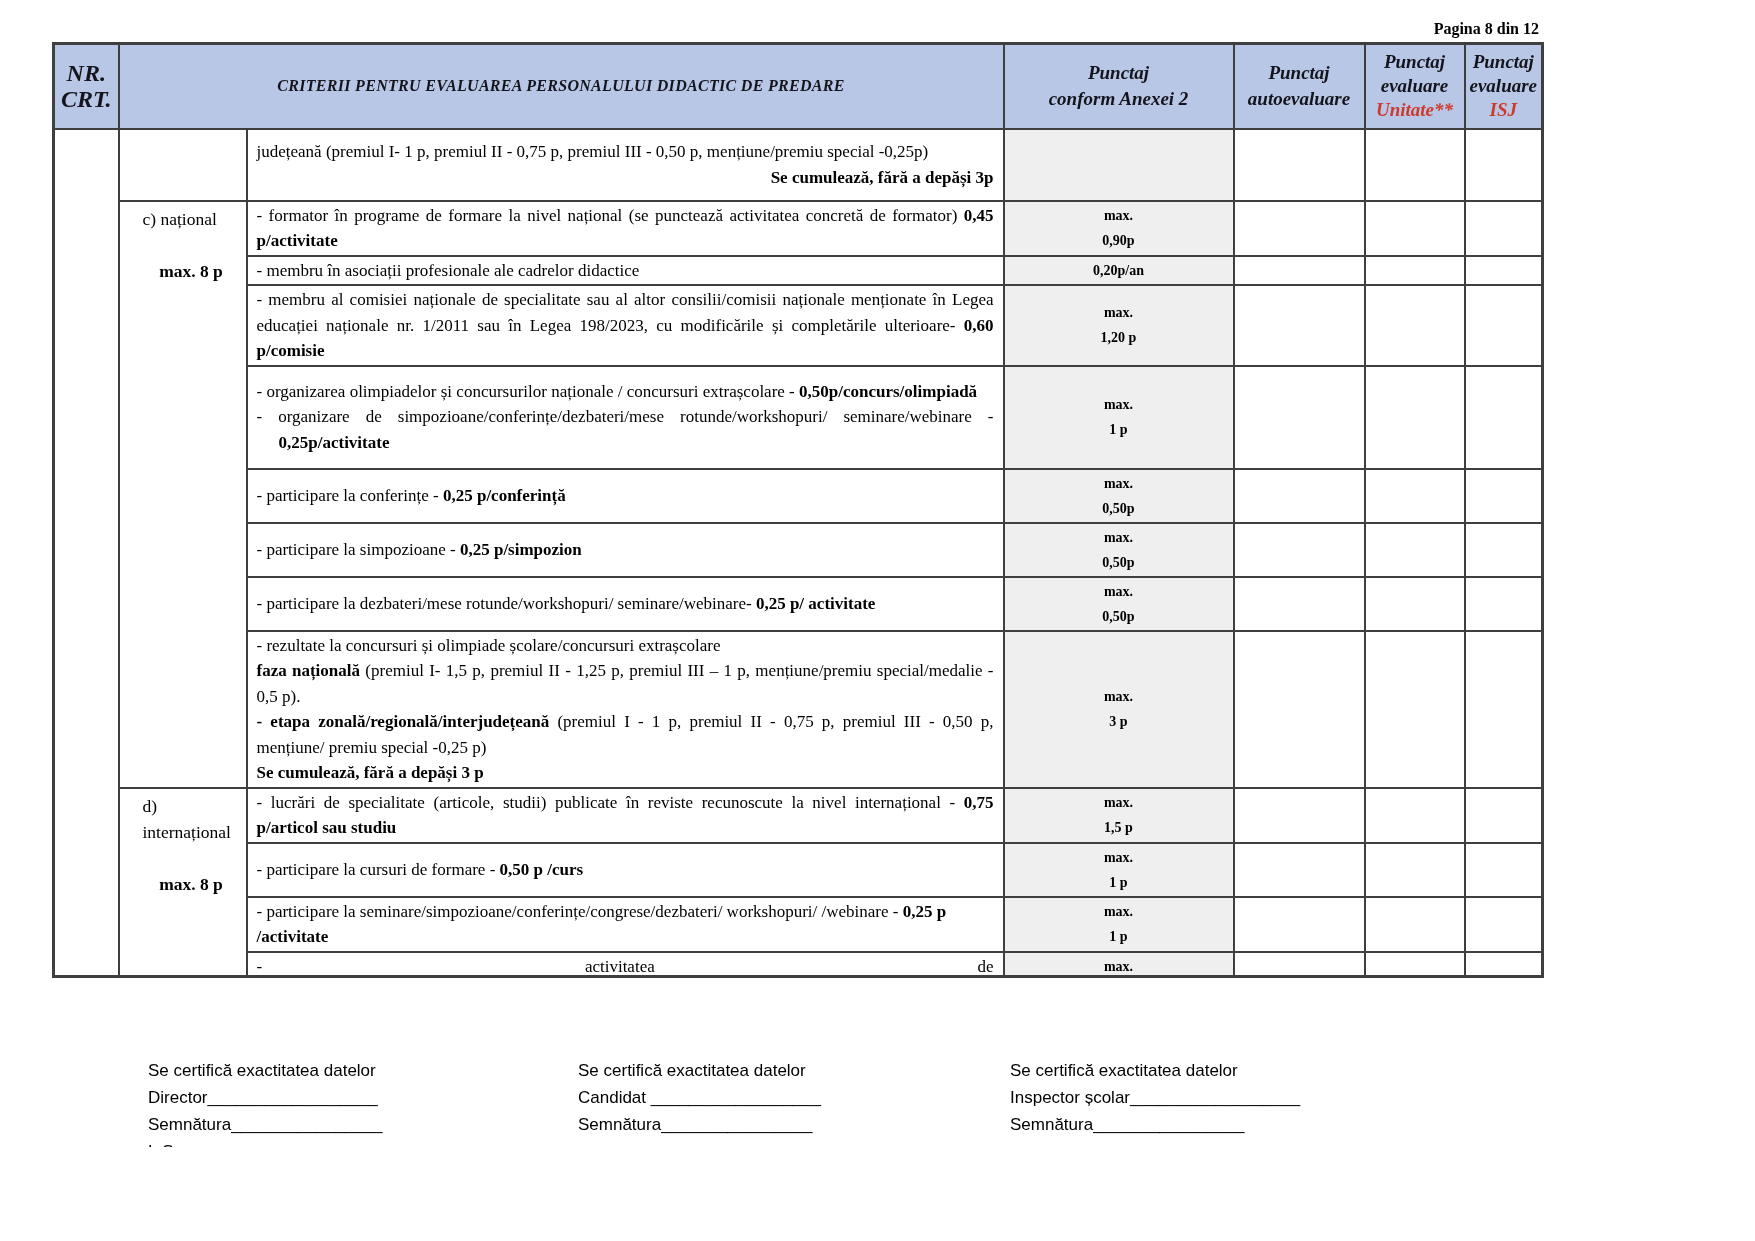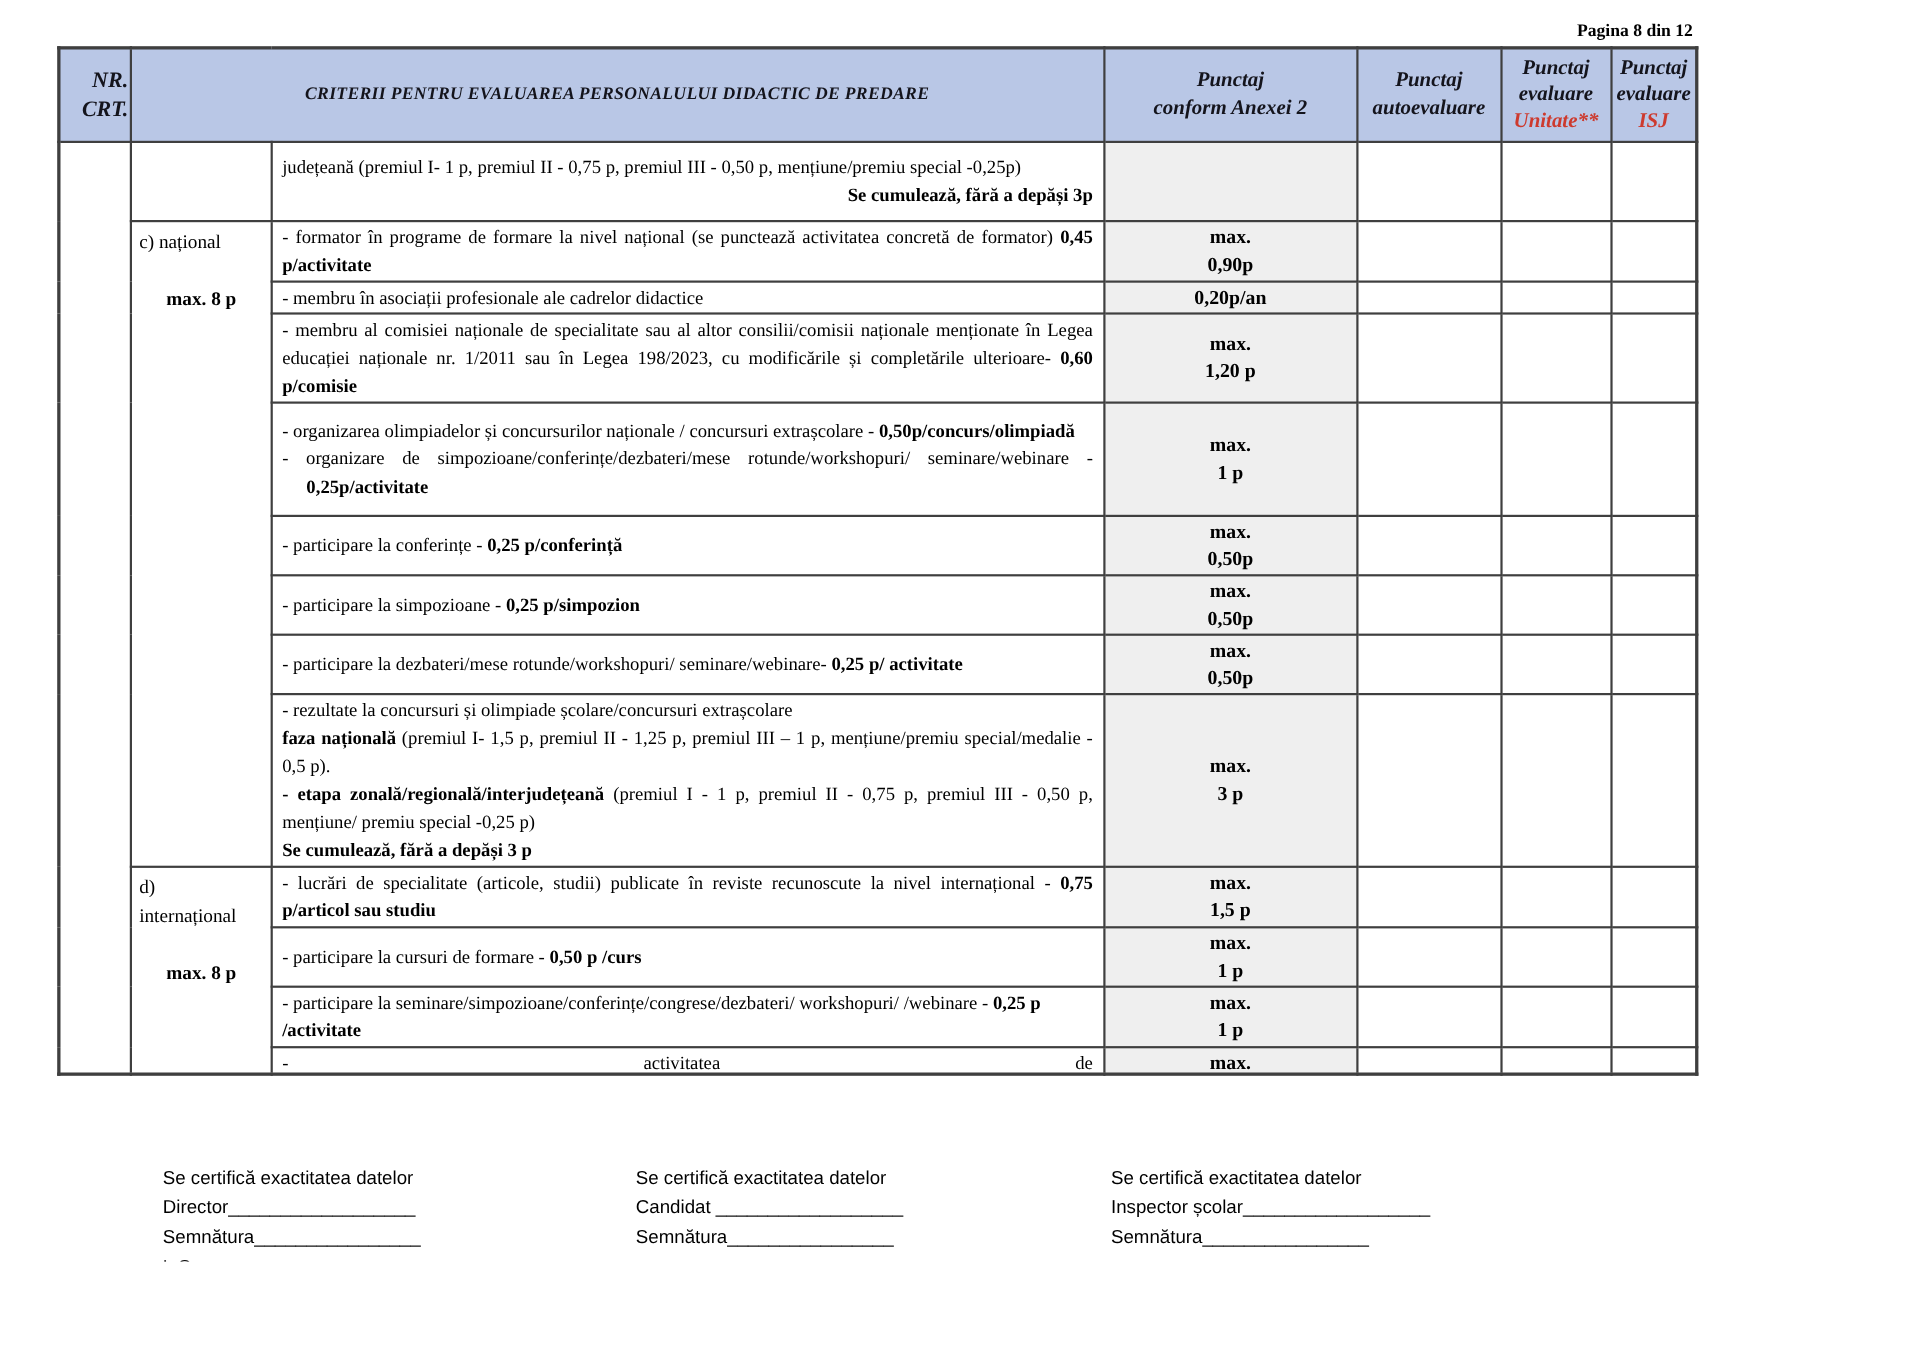--- a/index.html
+++ b/index.html
@@ -15,44 +15,44 @@
     position:absolute; top:42px; left:52px; width:1489px;
     border-collapse:collapse; table-layout:fixed;
     border:3px solid var(--border,#3f3f3f);
   }
   th, td { border:2px solid var(--border,#3f3f3f); box-sizing:border-box; }
   thead th {
     background:var(--header-bg,#b9c7e6);
     height:85px; vertical-align:middle; text-align:center;
     font-style:italic; font-weight:bold; color:#14141c;
   }
-  th.th-nr { font-size:20px; line-height:26px;text-align:right; }
+  th.th-nr { font-size:24px; line-height:26px; }
   th.th-crit { font-size:16px; letter-spacing:0.3px; }
   th.th-mid { font-size:19px; line-height:26px; }
   th.th-small { font-size:19px; line-height:24px; }
   .red { color:var(--accent-red,#cd3a2e); }
   td.nrcell { background:#fff; }
   td.groupcell {
-    vertical-align:top; padding:4px 6px 0 7px; font-size:17.5px; line-height:26px; background:#fff;
+    vertical-align:top; padding:4px 6px 0 23px; font-size:17.5px; line-height:26px; background:#fff;
   }
   .gline.center { text-align:center; }
   .gline.bold { font-weight:bold; }
   .gline.gap { margin-top:26px; }
   td.critcell {
     padding:1px 9px; font-size:17px; line-height:25.5px; vertical-align:middle; background:#fff;
   }
   .para { text-align:left; }
   .para.justify { text-align:justify; }
   .para.right { text-align:right; }
   .para.hang { padding-left:22px; text-indent:-22px; text-align:justify; }
   .para.forcejust { text-align:justify; text-align-last:justify; }
   .b { font-weight:bold; }
   td.anexacell {
     background:var(--anexa-gray,#efefef); text-align:center; vertical-align:middle;
-    font-weight:bold; font-size:18px; line-height:25px; padding:1px 0;
+    font-weight:bold; font-size:14px; line-height:25px; padding:1px 0;
   }
   td.emptycell { background:#fff; }
   tr.cliprow td { vertical-align:top; }
   .clipwrap { height:20px; overflow:hidden; }
   .footer {
     position:absolute; left:0; top:1057px; width:1755px;
     font-family:"Liberation Sans","DejaVu Sans",sans-serif; font-size:17px;
   }
   .sig { position:absolute; top:0; line-height:27px; white-space:pre; }
   .sig-1 { left:148px; } .sig-2 { left:578px; } .sig-3 { left:1010px; }

